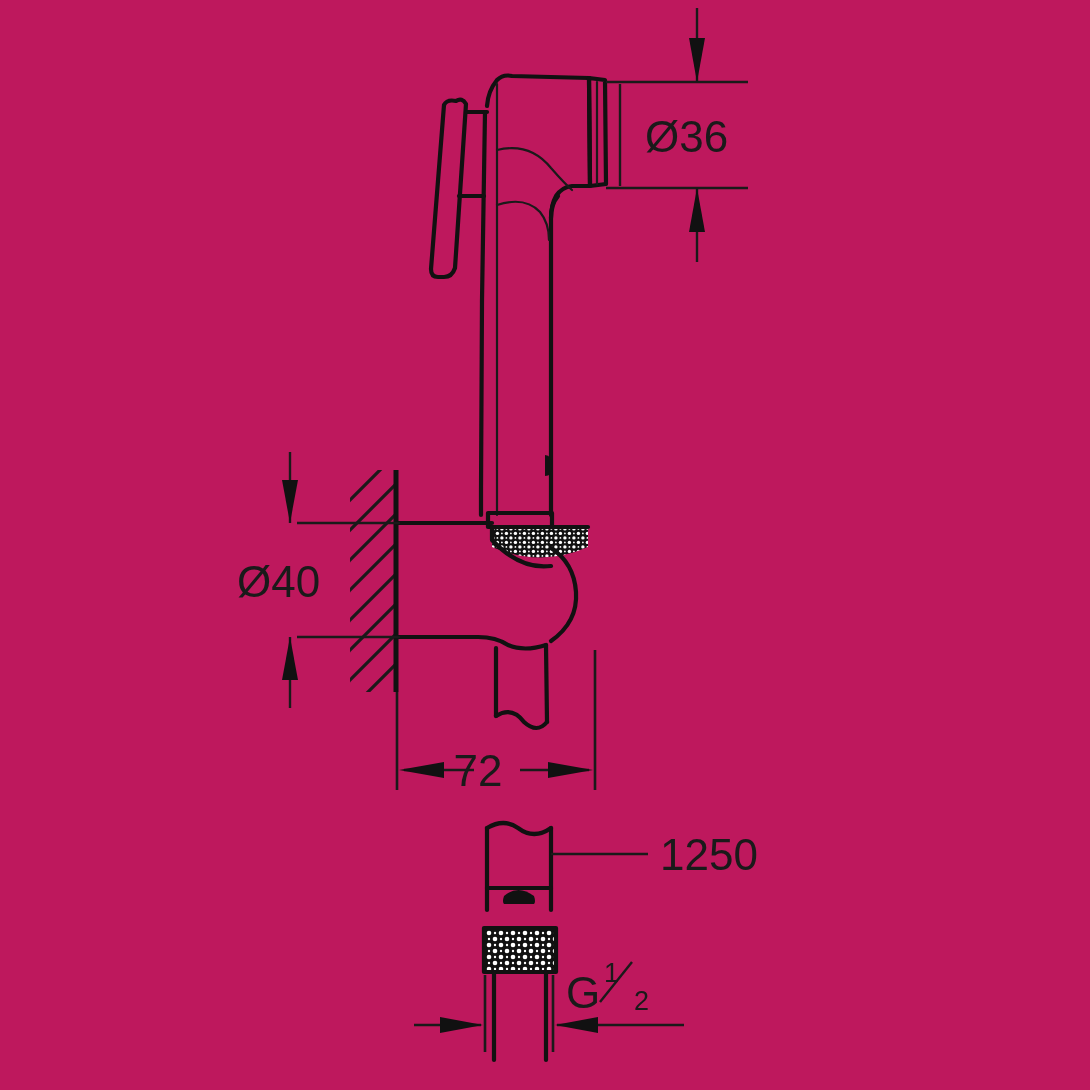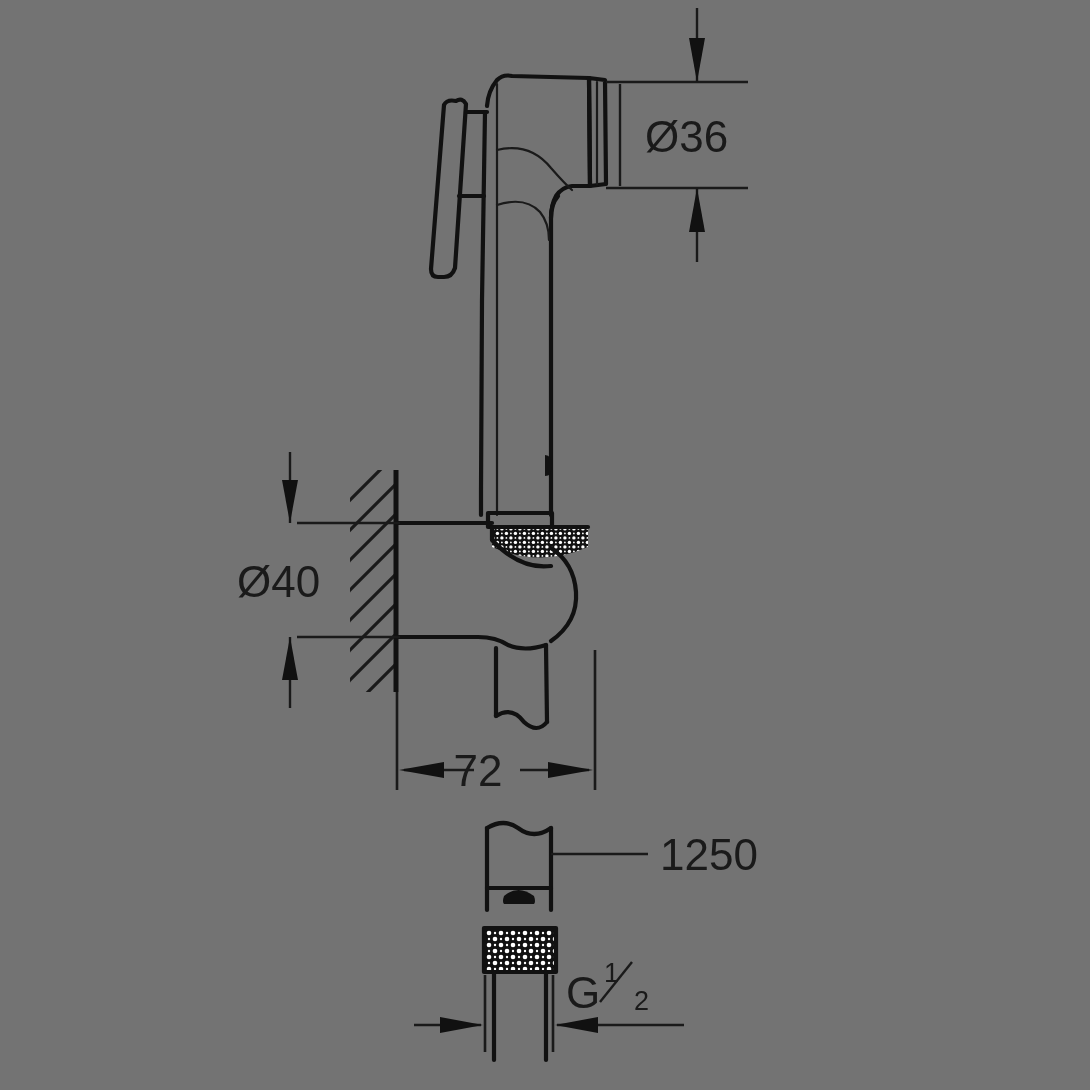--- a/index.html
+++ b/index.html
@@ -10,21 +10,21 @@
   body {
     width: 1090px;
     height: 1090px;
     font-family: "Liberation Sans", sans-serif;
     overflow: hidden;
   }
   #drawing-root {
     position: relative;
     width: 1090px;
     height: 1090px;
-    background: #737373;
+    background: #be185d;
   }
   svg#tech-drawing {
     display: block;
     width: 1090px;
     height: 1090px;
   }
   .dim-text {
     font-family: "Liberation Sans", sans-serif;
     font-size: 44px;
     fill: #1a1a1a;

